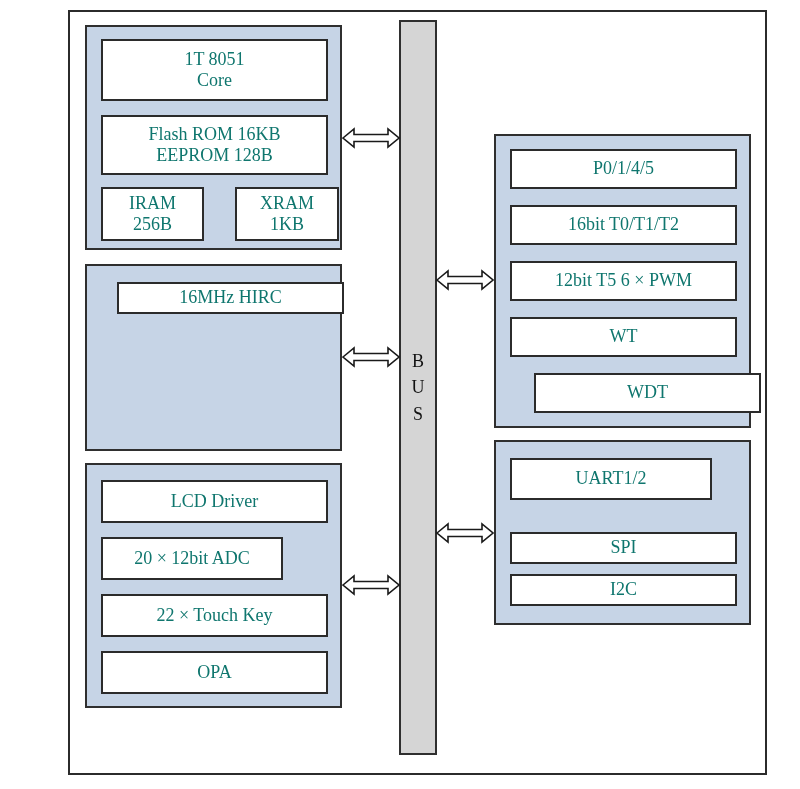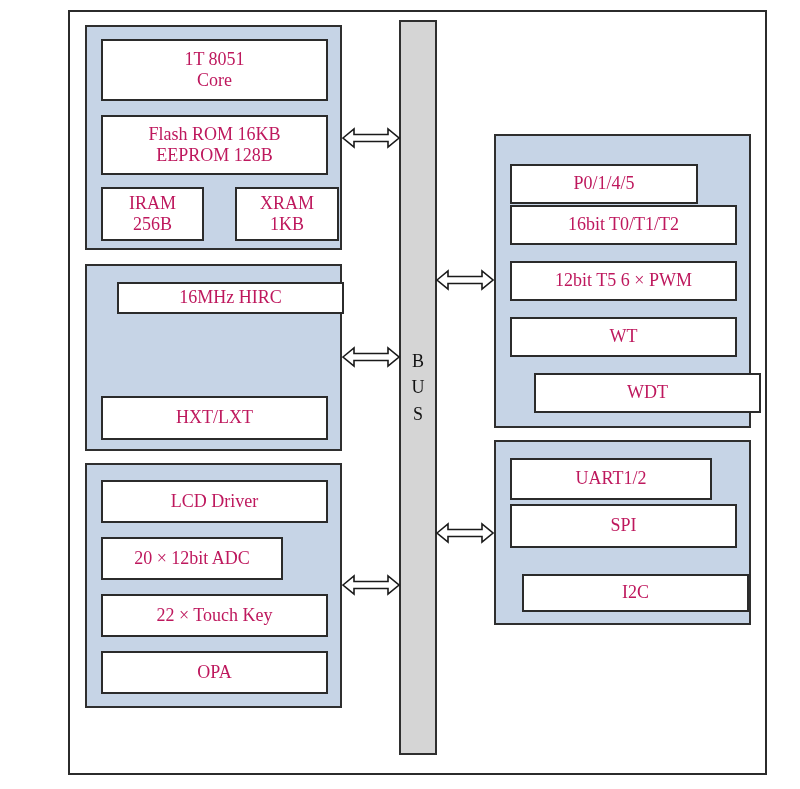--- a/index.html
+++ b/index.html
@@ -44,21 +44,21 @@
   .block {
     position: absolute;
     background: #ffffff;
     border: 2px solid #2b2b2b;
     box-sizing: border-box;
     display: flex;
     align-items: center;
     justify-content: center;
     text-align: center;
     font-size: 18px;
-    color: #be185d;
+    color: #0f766e;
     line-height: 1.18;
     white-space: pre-line;
   }
 
   
   .bus-bar {
     position: absolute;
     left: 399px;
     top: 20px;
     width: 38px;
@@ -98,48 +98,47 @@
     <div class="block" style="left:14px; top:88px; width:227px; height:60px;">Flash ROM 16KB
 EEPROM 128B</div>
     <div class="block" style="left:14px; top:160px; width:103px; height:54px;">IRAM
 256B</div>
     <div class="block" style="left:128px; top:160px; width:104px; height:54px;margin-left:20px;">XRAM
 1KB</div>
   </div>
 
   <div class="group" style="left:85px; top:264px; width:257px; height:187px;">
     <div class="block" style="left:30px; top:16px; width:227px; height:32px;">16MHz HIRC</div>
-    <div class="block" style="left:14px; top:130px; width:227px; height:44px;">HXT/LXT</div>
   </div>
 
   <div class="group" style="left:85px; top:463px; width:257px; height:245px;">
     <div class="block" style="left:14px; top:15px; width:227px; height:43px;">LCD Driver</div>
     <div class="block" style="left:14px; top:72px; width:182px; height:43px;">20 × 12bit ADC</div>
     <div class="block" style="left:14px; top:129px; width:227px; height:43px;">22 × Touch Key</div>
     <div class="block" style="left:14px; top:186px; width:227px; height:43px;">OPA</div>
   </div>
 
   <div class="bus-bar">
     <span class="bus-letters">B
 U
 S</span>
   </div>
 
   <div class="group" style="left:494px; top:134px; width:257px; height:294px;">
-    <div class="block" style="left:14px; top:28px; width:188px; height:40px;">P0/1/4/5</div>
+    <div class="block" style="left:14px; top:13px; width:227px; height:40px;">P0/1/4/5</div>
     <div class="block" style="left:14px; top:69px; width:227px; height:40px;">16bit  T0/T1/T2</div>
     <div class="block" style="left:14px; top:125px; width:227px; height:40px;">12bit T5  6 × PWM</div>
     <div class="block" style="left:14px; top:181px; width:227px; height:40px;">WT</div>
     <div class="block" style="left:14px; top:237px; width:227px; height:40px;margin-left:24px;">WDT</div>
   </div>
 
   <div class="group" style="left:494px; top:440px; width:257px; height:185px;">
     <div class="block" style="left:14px; top:16px; width:202px; height:42px;">UART1/2</div>
-    <div class="block" style="left:14px; top:62px; width:227px; height:44px;">SPI</div>
-    <div class="block" style="left:14px; top:132px; width:227px; height:38px;margin-left:12px;">I2C</div>
+    <div class="block" style="left:14px; top:90px; width:227px; height:32px;">SPI</div>
+    <div class="block" style="left:14px; top:132px; width:227px; height:32px;">I2C</div>
   </div>
 
   <div class="arrow" style="left:342px; top:126px; width:58px; height:24px;">
     <svg width="58" height="24" viewBox="0 0 58 24">
       <path d="M 1 12 L 12 3 L 12 8.5 L 46 8.5 L 46 3 L 57 12 L 46 21 L 46 15.5 L 12 15.5 L 12 21 Z" fill="#ffffff" stroke="#1a1a1a" stroke-width="1.6" stroke-linejoin="miter"></path>
     </svg>
   </div>
 
   <div class="arrow" style="left:342px; top:345px; width:58px; height:24px;">
     <svg width="58" height="24" viewBox="0 0 58 24">

